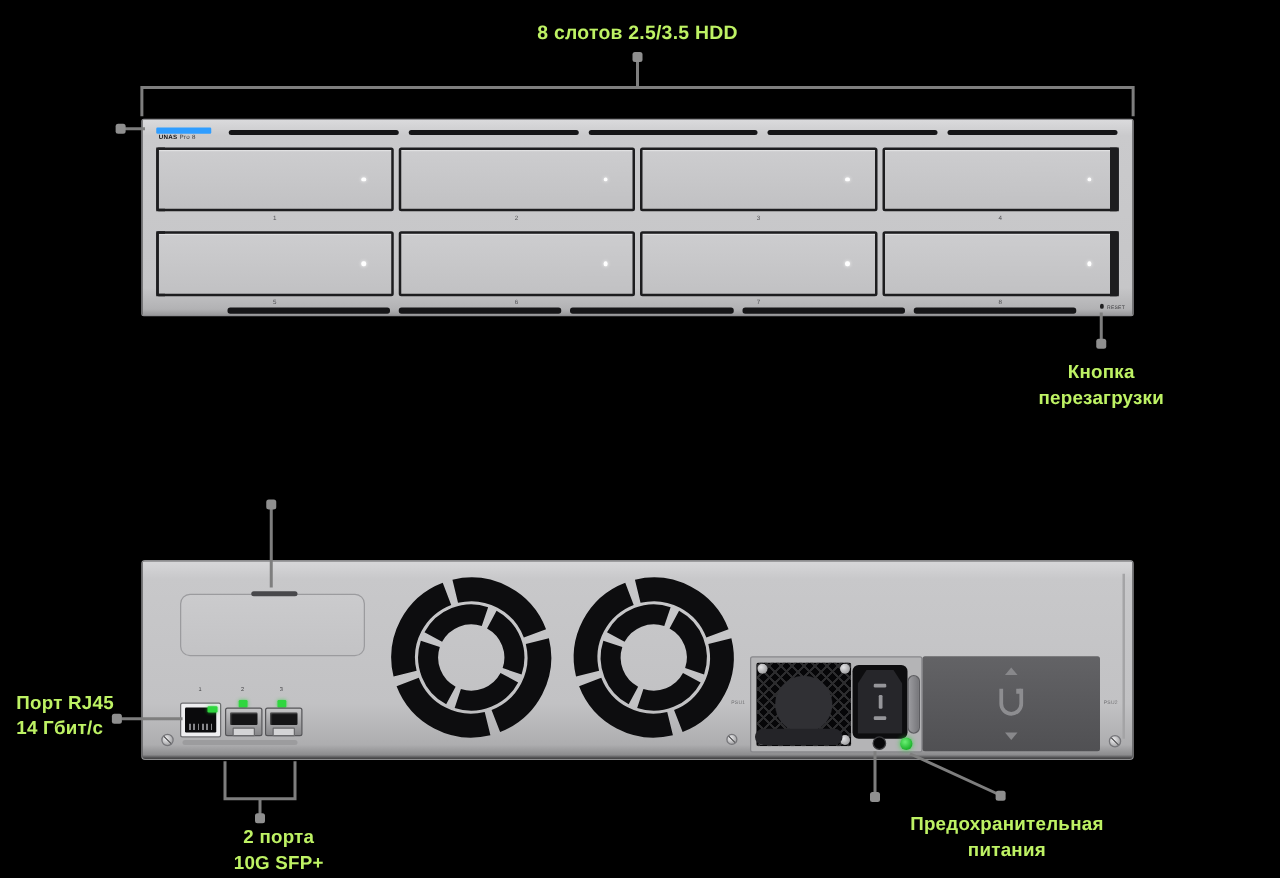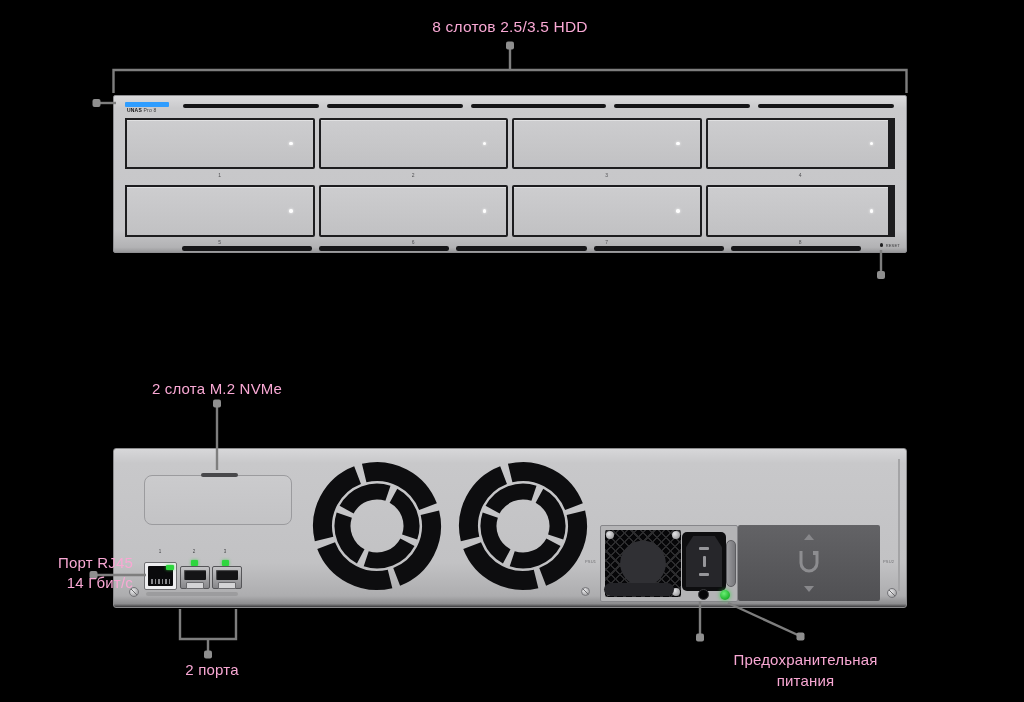--- a/index.html
+++ b/index.html
@@ -1,27 +1,27 @@
 <!DOCTYPE html>
 <html><head>
 <meta charset="utf-8">
 <style>
   html,body{margin:0;padding:0;background:#000;}
   .canvas{position:relative;width:1024px;height:702px;background:#000;overflow:hidden;
           font-family:"Liberation Sans",sans-serif;}
   
-  .lbl{position:absolute;color:#f9a8d4;font-size:15px;font-weight:400;line-height:20px;
+  .lbl{position:absolute;color:#bef264;font-size:15px;font-weight:700;line-height:20px;
        text-align:center;letter-spacing:.2px;z-index:6;}
-  .lbl.left{text-align:right;}
+  .lbl.left{text-align:left;}
   .lbl-title{left:410px;top:17px;width:200px;font-size:15.5px;}
   .lbl-indicator{left:0px;top:85px;width:110px;}
   .lbl-reset{left:806px;top:287px;width:150px;line-height:21px;}
   .lbl-nvme{left:117px;top:379px;width:200px;}
   .lbl-rj45{left:13px;top:553px;width:120px;line-height:20px;}
-  .lbl-sfp{left:137px;top:659px;width:150px;line-height:21px;}
+  .lbl-sfp{left:148px;top:659px;width:150px;line-height:21px;}
   .lbl-power{left:650px;top:645px;width:100px;line-height:21px;}
   .lbl-latch{left:723px;top:649px;width:165px;line-height:21px;}
   .leaders{position:absolute;left:0;top:0;z-index:5;pointer-events:none;}
   
   .front{position:absolute;left:113px;top:95px;width:794px;height:158px;z-index:2;
          background:linear-gradient(180deg,#dadadc 0%,#cacacc 8%,#c6c6c8 86%,#b2b2b4 97%,#99999b 100%);
          border:1px solid #8f8f92;border-radius:2px;box-sizing:border-box;}
   .status-led{position:absolute;left:11px;top:6px;width:44px;height:4.5px;background:#2f9dff;border-radius:1px;}
   .brand-text{position:absolute;left:13px;top:11px;font-size:5px;color:#3c3c3f;letter-spacing:.2px;}
   .brand-text b{color:#121214;font-weight:700;}
@@ -135,29 +135,31 @@
       <rect x="89.5" y="571" width="8" height="8" rx="2"></rect>
       <rect x="204" y="650.5" width="8" height="8" rx="2"></rect>
       <rect x="696" y="633.5" width="8" height="8" rx="2"></rect>
       <rect x="796.5" y="632.5" width="8" height="8" rx="2"></rect>
     </g>
   </svg>
 
   <div class="lbl lbl-title">
     <span>8 слотов 2.5/3.5 HDD</span>
   </div>
-  <div class="lbl lbl-nvme">
-    <span>2 слота M.2 NVMe</span>
+  <div class="lbl lbl-reset">
+    <div>Кнопка</div>
+    <div>перезагрузки</div>
   </div>
   <div class="lbl left lbl-rj45">
     <div>Порт RJ45</div>
     <div>14 Гбит/с</div>
   </div>
   <div class="lbl lbl-sfp">
     <div>2 порта</div>
+    <div>10G SFP+</div>
   </div>
   <div class="lbl lbl-latch">
     <div>Предохранительная</div>
     <div>питания</div>
   </div>
 
   <div class="front">
     <div class="status-led"></div>
     <div class="brand-text">
       <b>UNAS</b>

